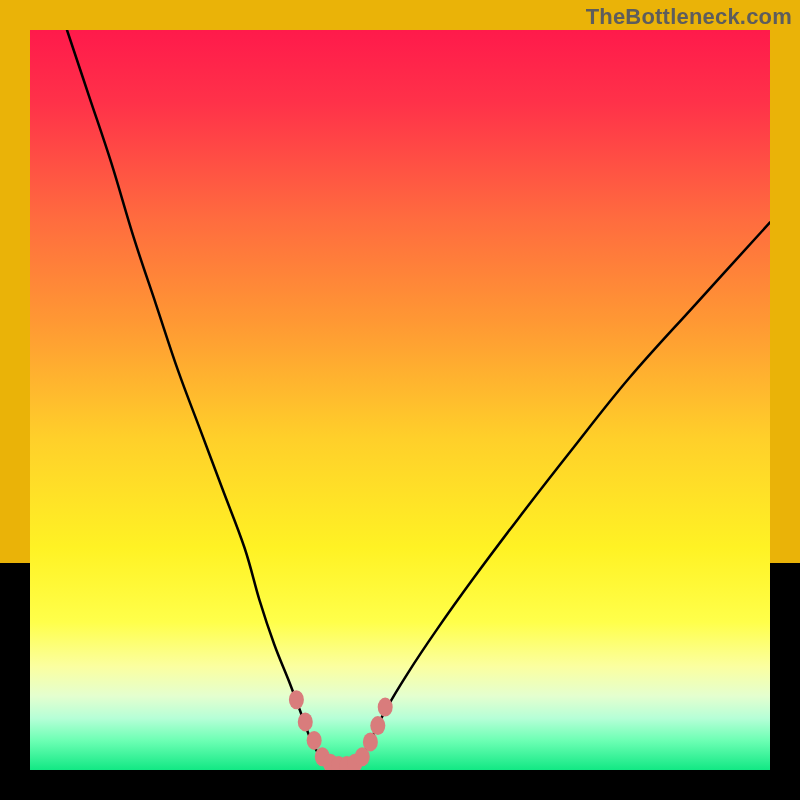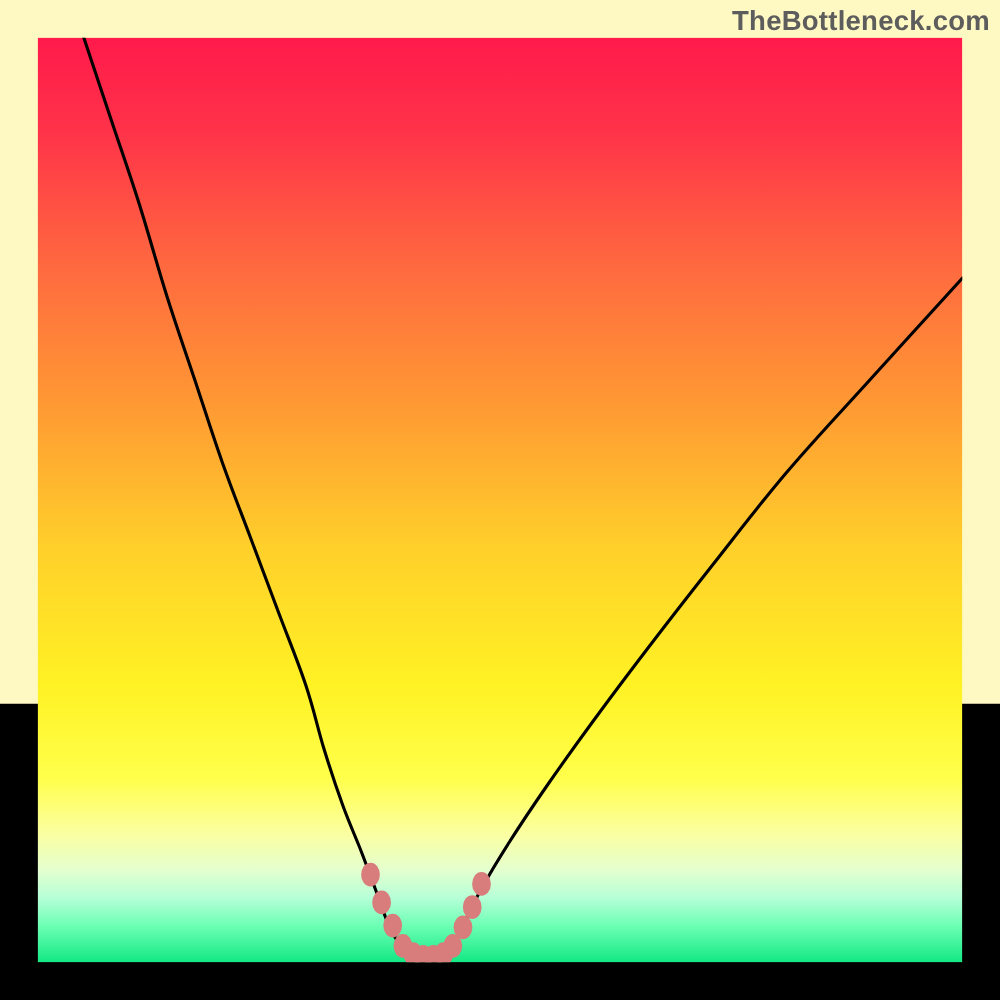--- a/index.html
+++ b/index.html
@@ -10,21 +10,21 @@
     background: #000;
     overflow: hidden;
     font-family: Arial, Helvetica, sans-serif;
   }
   .frame {
     position: absolute;
     top: 0;
     left: 0;
     width: 800px;
     height: 563px;
-    background: #fef9c3;
+    background: #eab308;
   }
   .plot {
     position: absolute;
     left: 30px;
     top: 30px;
     width: 740px;
     height: 740px;
     overflow: hidden;
   }
   .gradient {

